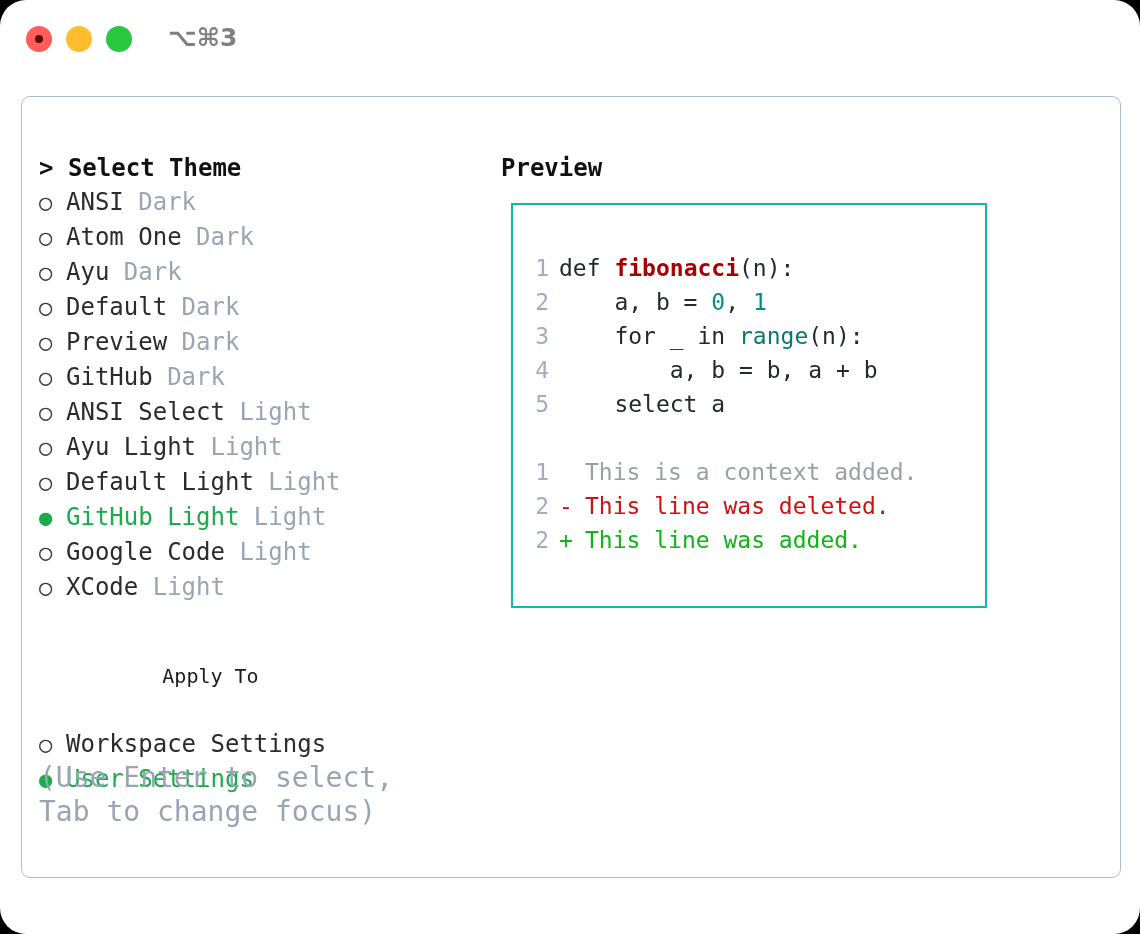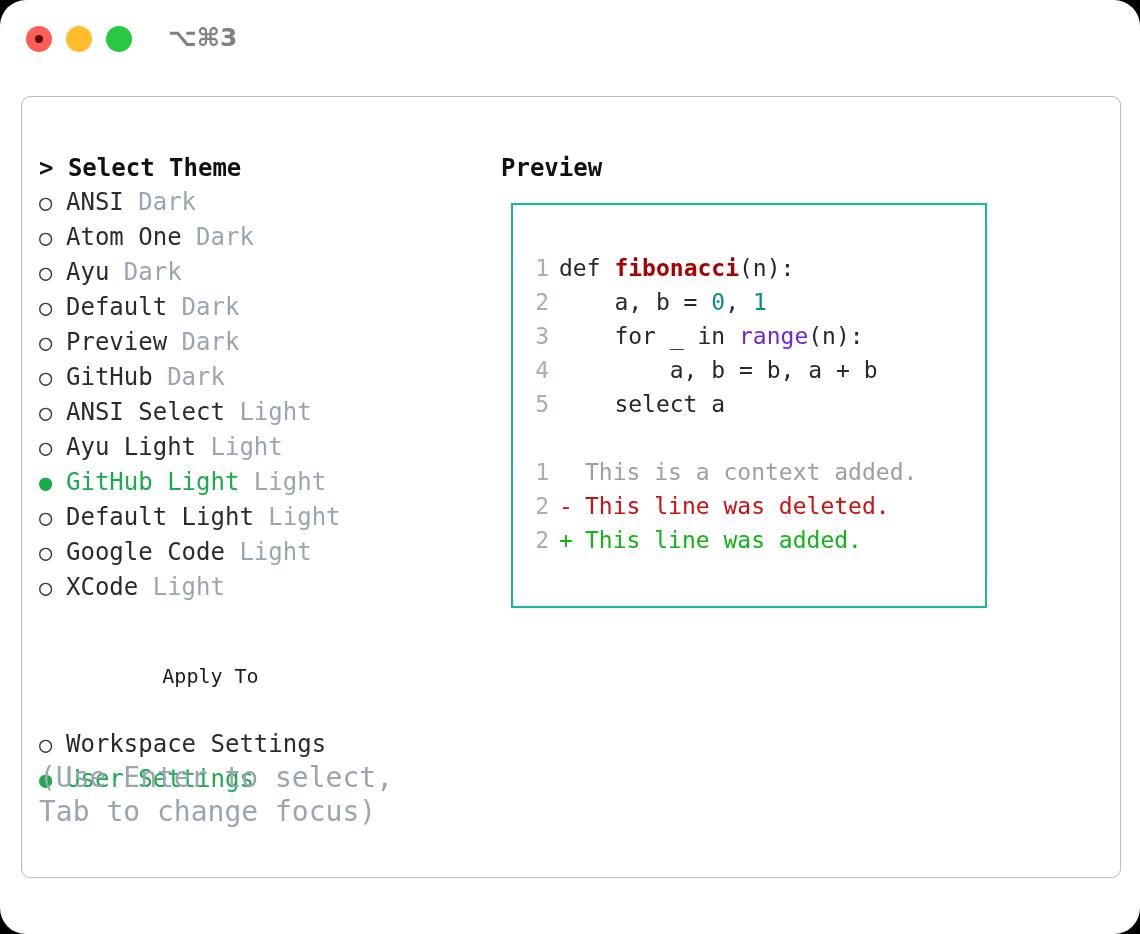--- a/index.html
+++ b/index.html
@@ -170,21 +170,21 @@
   .lineno {
     display: inline-block;
     width: 24px;
     text-align: right;
     color: #a3adbb;
     margin-right: 10px;
   }
   .kw-def    { color: #24292e; }
   .fn-name   { color: #a80000; font-weight: 700; }
   .num       { color: #098a8a; }
-  .builtin   { color: #6d28d9; text-align: right; }
+  .builtin   { color: #0f766e; text-align: right; }
   .plain     { color: #24292e; }
   .spacer-line { height: 34px; }
   .diff-ctx  { color: #9aa0a6; }
   .diff-del  { color: #cc1111; }
   .diff-add  { color: #10b415; }
   .diff-sign { display: inline-block; width: 26px; }
 </style>
 </head>
 <body>
 
@@ -203,22 +203,22 @@
       <div class="section-heading">&gt; Select Theme</div>
       <div id="theme-items">
           <div class="option-row"><span class="marker marker-off">○</span><span class="opt-label-off">ANSI </span><span class="badge">Dark</span></div>
           <div class="option-row"><span class="marker marker-off">○</span><span class="opt-label-off">Atom One </span><span class="badge">Dark</span></div>
           <div class="option-row"><span class="marker marker-off">○</span><span class="opt-label-off">Ayu </span><span class="badge">Dark</span></div>
           <div class="option-row"><span class="marker marker-off">○</span><span class="opt-label-off">Default </span><span class="badge">Dark</span></div>
           <div class="option-row"><span class="marker marker-off">○</span><span class="opt-label-off">Preview </span><span class="badge">Dark</span></div>
           <div class="option-row"><span class="marker marker-off">○</span><span class="opt-label-off">GitHub </span><span class="badge">Dark</span></div>
           <div class="option-row"><span class="marker marker-off">○</span><span class="opt-label-off">ANSI Select </span><span class="badge">Light</span></div>
           <div class="option-row"><span class="marker marker-off">○</span><span class="opt-label-off">Ayu Light </span><span class="badge">Light</span></div>
+          <div class="option-row"><span class="marker marker-off">○</span><span class="opt-label-off">Default Light </span><span class="badge">Light</span></div>
           <div class="option-row"><span class="marker marker-on">●</span><span class="opt-label-on">GitHub Light </span><span class="badge">Light</span></div>
-          <div class="option-row"><span class="marker marker-off">○</span><span class="opt-label-off">Default Light </span><span class="badge">Light</span></div>
           <div class="option-row"><span class="marker marker-off">○</span><span class="opt-label-off">Google Code </span><span class="badge">Light</span></div>
           <div class="option-row"><span class="marker marker-off">○</span><span class="opt-label-off">XCode </span><span class="badge">Light</span></div>
         </div>
     </div>
 
     <div id="apply-block">
       <div class="apply-heading">
         <span class="marker"> </span><span>Apply To</span>
       </div>
       <div id="apply-items">

